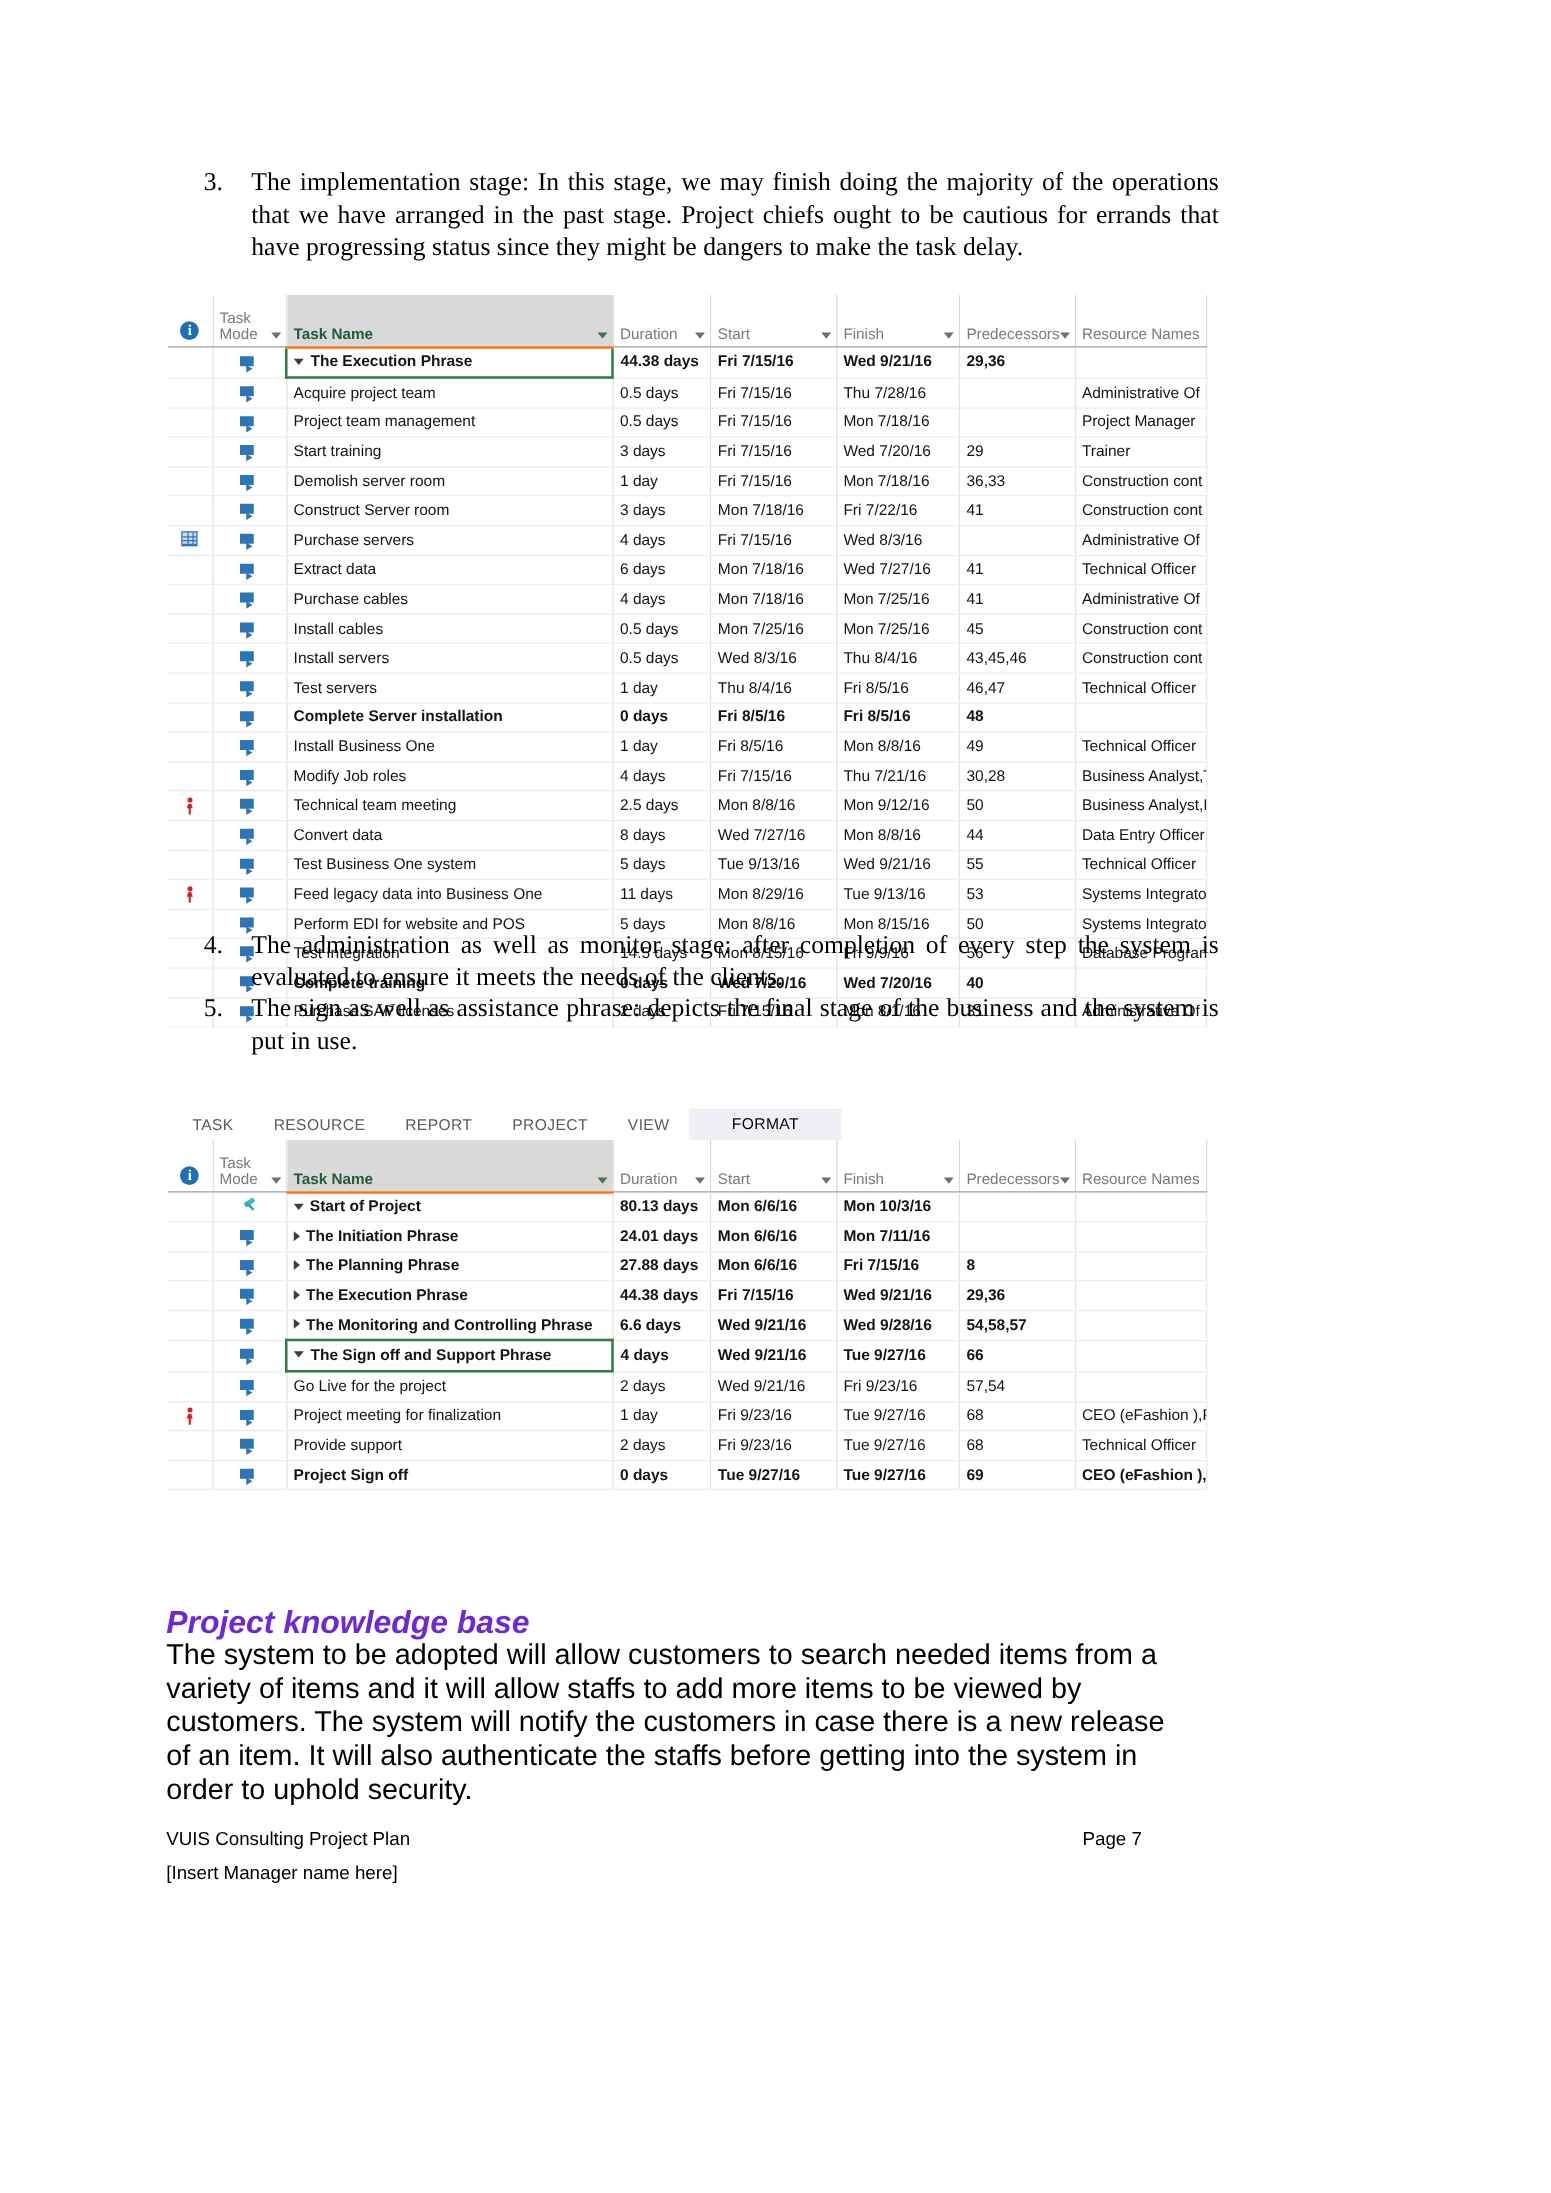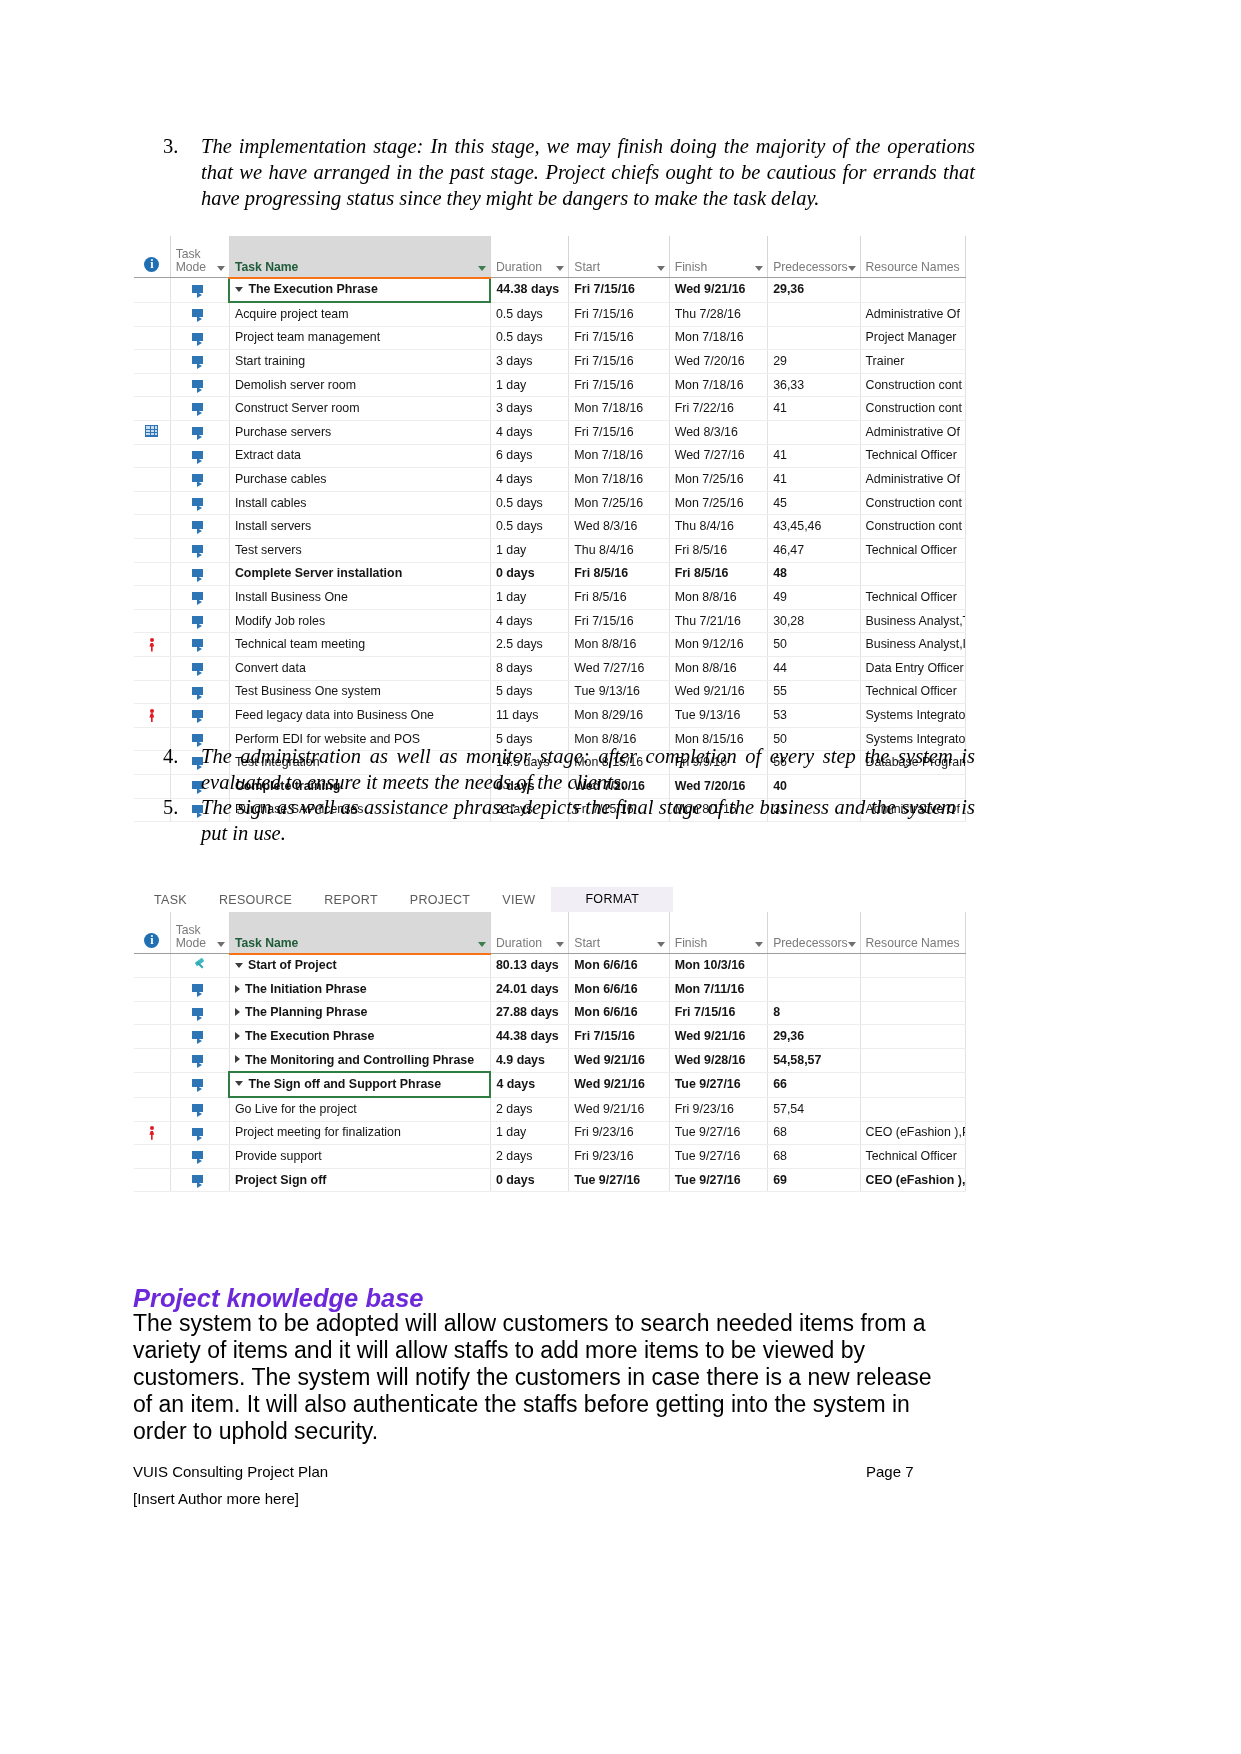--- a/index.html
+++ b/index.html
@@ -33,21 +33,20 @@
   }
   .list-num {
     width: 38px;
     flex: 0 0 38px;
     text-align: left;
   }
   .list-text {
     flex: 1 1 auto;
     text-align: justify;
     text-justify: inter-word;
-    font-style: italic;
   }
 
   
   .mspj {
     position: absolute;
     background: #ffffff;
     font-family: "Liberation Sans", sans-serif;
     color: #1a1a1a;
     overflow: hidden;
   }
@@ -707,21 +706,21 @@
             <td><span>44.38 days</span></td>
             <td><span>Fri 7/15/16</span></td>
             <td><span>Wed 9/21/16</span></td>
             <td><span>29,36</span></td>
             <td><span></span></td>
           </tr>
           <tr class="summary">
             <td class="c-info-cell"></td>
             <td class="c-mode-cell"><span class="icon-auto"></span></td>
             <td class="c-name-cell ind2"><span class="tri-expand"></span><span>The Monitoring and Controlling Phrase</span></td>
-            <td><span>4.9 days</span></td>
+            <td><span>6.6 days</span></td>
             <td><span>Wed 9/21/16</span></td>
             <td><span>Wed 9/28/16</span></td>
             <td><span>54,58,57</span></td>
             <td><span></span></td>
           </tr>
           <tr class="summary sel">
             <td class="c-info-cell"></td>
             <td class="c-mode-cell"><span class="icon-auto"></span></td>
             <td class="c-name-cell ind2"><span class="tri-collapse"></span><span>The Sign off and Support Phrase</span></td>
             <td><span>4 days</span></td>
@@ -773,15 +772,15 @@
         </tbody>
     </table>
   </div>
 
   <h2 class="kb-heading" style="top:1263px;">Project knowledge base</h2>
 
   <div class="kb-body" style="top:1310px;">The system to be adopted will allow customers to search needed items from a variety of items and it will allow staffs to add more items to be viewed by customers. The system will notify the customers in case there is a new release of an item. It will also authenticate the staffs before getting into the system in order to uphold security.</div>
 
   <div class="footer-left" style="left:133px; top:1463px;">VUIS Consulting Project Plan</div>
   <div class="footer-right" style="left:866px; top:1463px;">Page 7</div>
-  <div class="footer-author" style="left:133px; top:1490px;">[Insert Author more here]</div>
+  <div class="footer-author" style="left:133px; top:1490px;">[Insert Manager name here]</div>
 
 </div>
 
 </body></html>

